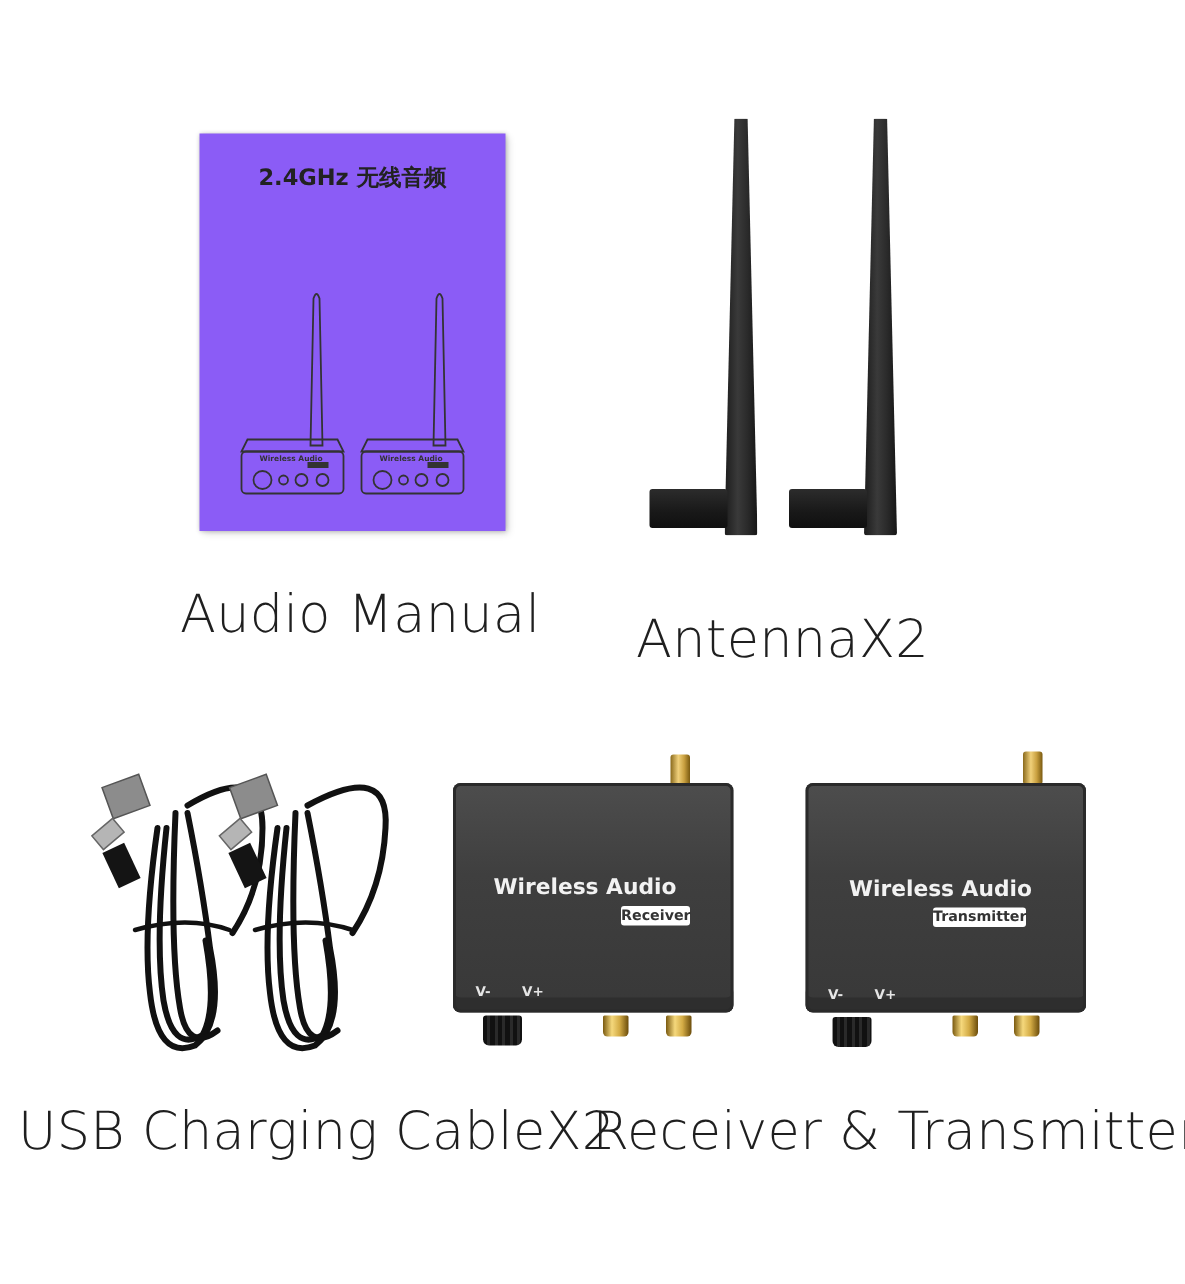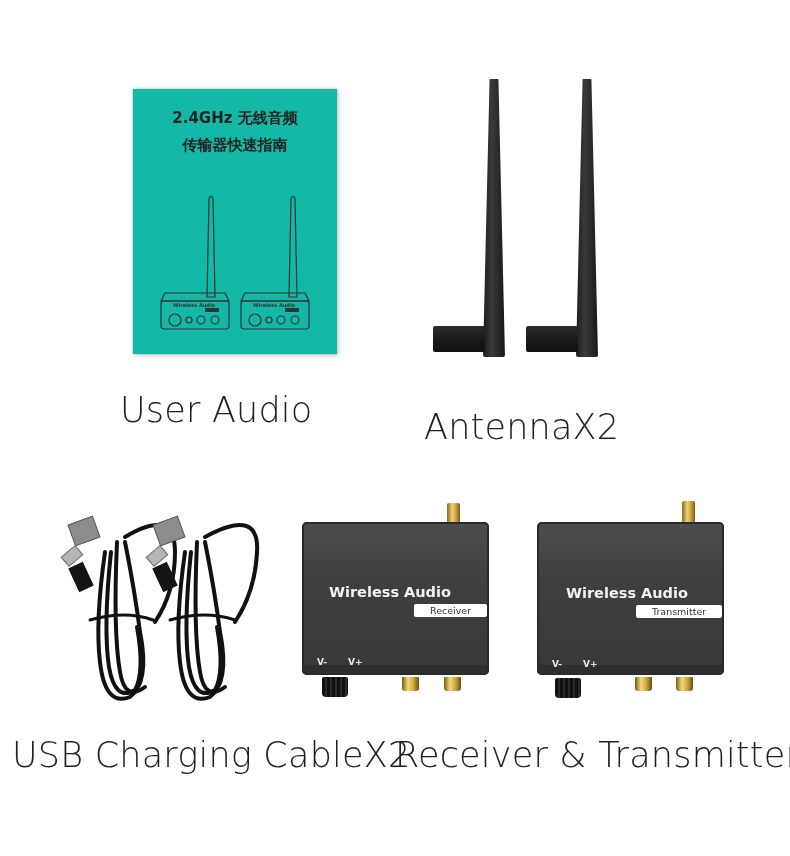--- a/index.html
+++ b/index.html
@@ -8,21 +8,21 @@
       font-family: "DejaVu Sans", "Liberation Sans", sans-serif; color: #1a1a1a;
     }
     .abs { position: absolute; }
     .caption {
       position: absolute; font-size: 35px; font-weight: 300; color: #1f1f1f; white-space: nowrap;
       font-family: "DejaVu Sans", sans-serif; letter-spacing: 0.2px;
     }
 
     
     .manual {
-      left: 133px; top: 89px; width: 204px; height: 265px; background: #14b8a6;
+      left: 133px; top: 89px; width: 204px; height: 265px; background: #8b5cf6;
       box-shadow: 0 0 3px rgba(0,0,0,0.25), 2px 2px 5px rgba(0,0,0,0.15);
     }
     .manual-title {
       position: absolute; left: 0; right: 0; text-align: center; font-size: 15px; font-weight: bold; color: #222;
       line-height: 27px; top: 16px;
     }
 
     
     .device {
       position: absolute; width: 190px; height: 155px;
@@ -30,22 +30,22 @@
     .dev-body {
       position: absolute; left: 2px; top: 25px; width: 187px; height: 153px;
       background: linear-gradient(180deg,#4d4d4d 0%,#3f3f3f 40%,#383838 100%);
       border-radius: 5px; box-shadow: inset 0 0 0 2px #2a2a2a, inset 0 -10px 0 #2e2e2e;
     }
     .dev-brand {
       position: absolute; font-weight: bold; color: #f2f2f2; font-size: 14.5px; white-space: nowrap;
       font-family: "DejaVu Sans", sans-serif;
     }
     .dev-badge {
-      position: absolute; background: #fff; color: #333; font-size: 9.5px; padding: 1px 16px;
-      border-radius: 2px; white-space: nowrap;
+      position: absolute; background: #fff; color: #333; font-size: 9.5px; padding: 1px 0;
+      border-radius: 2px; white-space: nowrap; font-weight: bold;
     }
     .dev-vlabel { position: absolute; color: #e6e6e6; font-size: 9px; font-weight: bold; }
     .sma {
       position: absolute; width: 13px; height: 22px;
       background: linear-gradient(90deg,#8a6a1c,#f0d07a 40%,#c9a040 70%,#7a5a10);
       border-radius: 2px;
     }
     .rca {
       position: absolute; width: 17px; height: 14px;
       background: linear-gradient(90deg,#7a5a10,#f5d87c 35%,#d3ab45 65%,#6b4c0b);
@@ -67,21 +67,20 @@
       position: absolute; height: 26px; background: linear-gradient(180deg,#2c2c2c,#181818 60%,#101010);
       border-radius: 2px;
     }
   </style>
 </head>
 <body>
 
 <div class="abs manual">
   <div class="manual-title">
     <div>2.4GHz 无线音频</div>
-    <div>传输器快速指南</div>
   </div>
   <svg class="abs" style="left:20px;top:100px" width="170" height="150" viewBox="0 0 170 150">
     <g fill="none" stroke="#333" stroke-width="1.2">
 
       <path d="M54 108 L56 10 Q58 4 60 10 L62 108 Z"></path>
       <path d="M8 112 L12 104 L72 104 L76 112 Z"></path>
       <rect x="8" y="112" width="68" height="28" rx="3"></rect>
       <circle cx="22" cy="131" r="6"></circle>
       <circle cx="36" cy="131" r="3"></circle>
       <circle cx="48" cy="131" r="4"></circle>
@@ -94,21 +93,21 @@
       <circle cx="116" cy="131" r="3"></circle>
       <circle cx="128" cy="131" r="4"></circle>
       <circle cx="142" cy="131" r="4"></circle>
     </g>
     <text x="20" y="118" font-size="5" font-weight="bold" fill="#333">Wireless Audio</text>
     <text x="100" y="118" font-size="5" font-weight="bold" fill="#333">Wireless Audio</text>
     <rect x="52" y="119" width="14" height="4" fill="#333"></rect>
     <rect x="132" y="119" width="14" height="4" fill="#333"></rect>
   </svg>
 </div>
-<div class="caption" style="left:120px;top:390px">User Audio</div>
+<div class="caption" style="left:120px;top:390px">Audio Manual</div>
 
 <div class="abs" style="left:425px;top:75px;width:210px;height:290px">
 
   <div class="ant-stick" style="left:58px;top:4px;height:278px"></div>
   <div class="ant-base" style="left:8px;top:251px;width:52px"></div>
 
   <div class="ant-stick" style="left:151px;top:4px;height:278px"></div>
   <div class="ant-base" style="left:101px;top:251px;width:52px"></div>
 </div>
 <div class="caption" style="left:424px;top:407px">AntennaX2</div>
@@ -149,20 +148,20 @@
   <div class="dev-vlabel" style="left:48px;top:160px">V+</div>
   <div class="knob" style="left:22px;top:180px"></div>
   <div class="rca" style="left:102px;top:180px"></div>
   <div class="rca" style="left:144px;top:180px"></div>
 </div>
 
 <div class="device" style="left:535px;top:497px">
   <div class="sma" style="left:147px;top:4px"></div>
   <div class="dev-body" style="height:153px"></div>
   <div class="dev-brand" style="left:31px;top:88px">Wireless Audio</div>
-  <div class="dev-badge" style="left:101px;top:108px">Transmitter</div>
+  <div class="dev-badge" style="left:87px;top:108px">Transmitter</div>
   <div class="dev-vlabel" style="left:17px;top:162px">V-</div>
   <div class="dev-vlabel" style="left:48px;top:162px">V+</div>
   <div class="knob" style="left:20px;top:181px"></div>
   <div class="rca" style="left:100px;top:180px"></div>
   <div class="rca" style="left:141px;top:180px"></div>
 </div>
 <div class="caption" style="left:395px;top:735px">Receiver &amp; Transmitter</div>
 
 </body></html>

